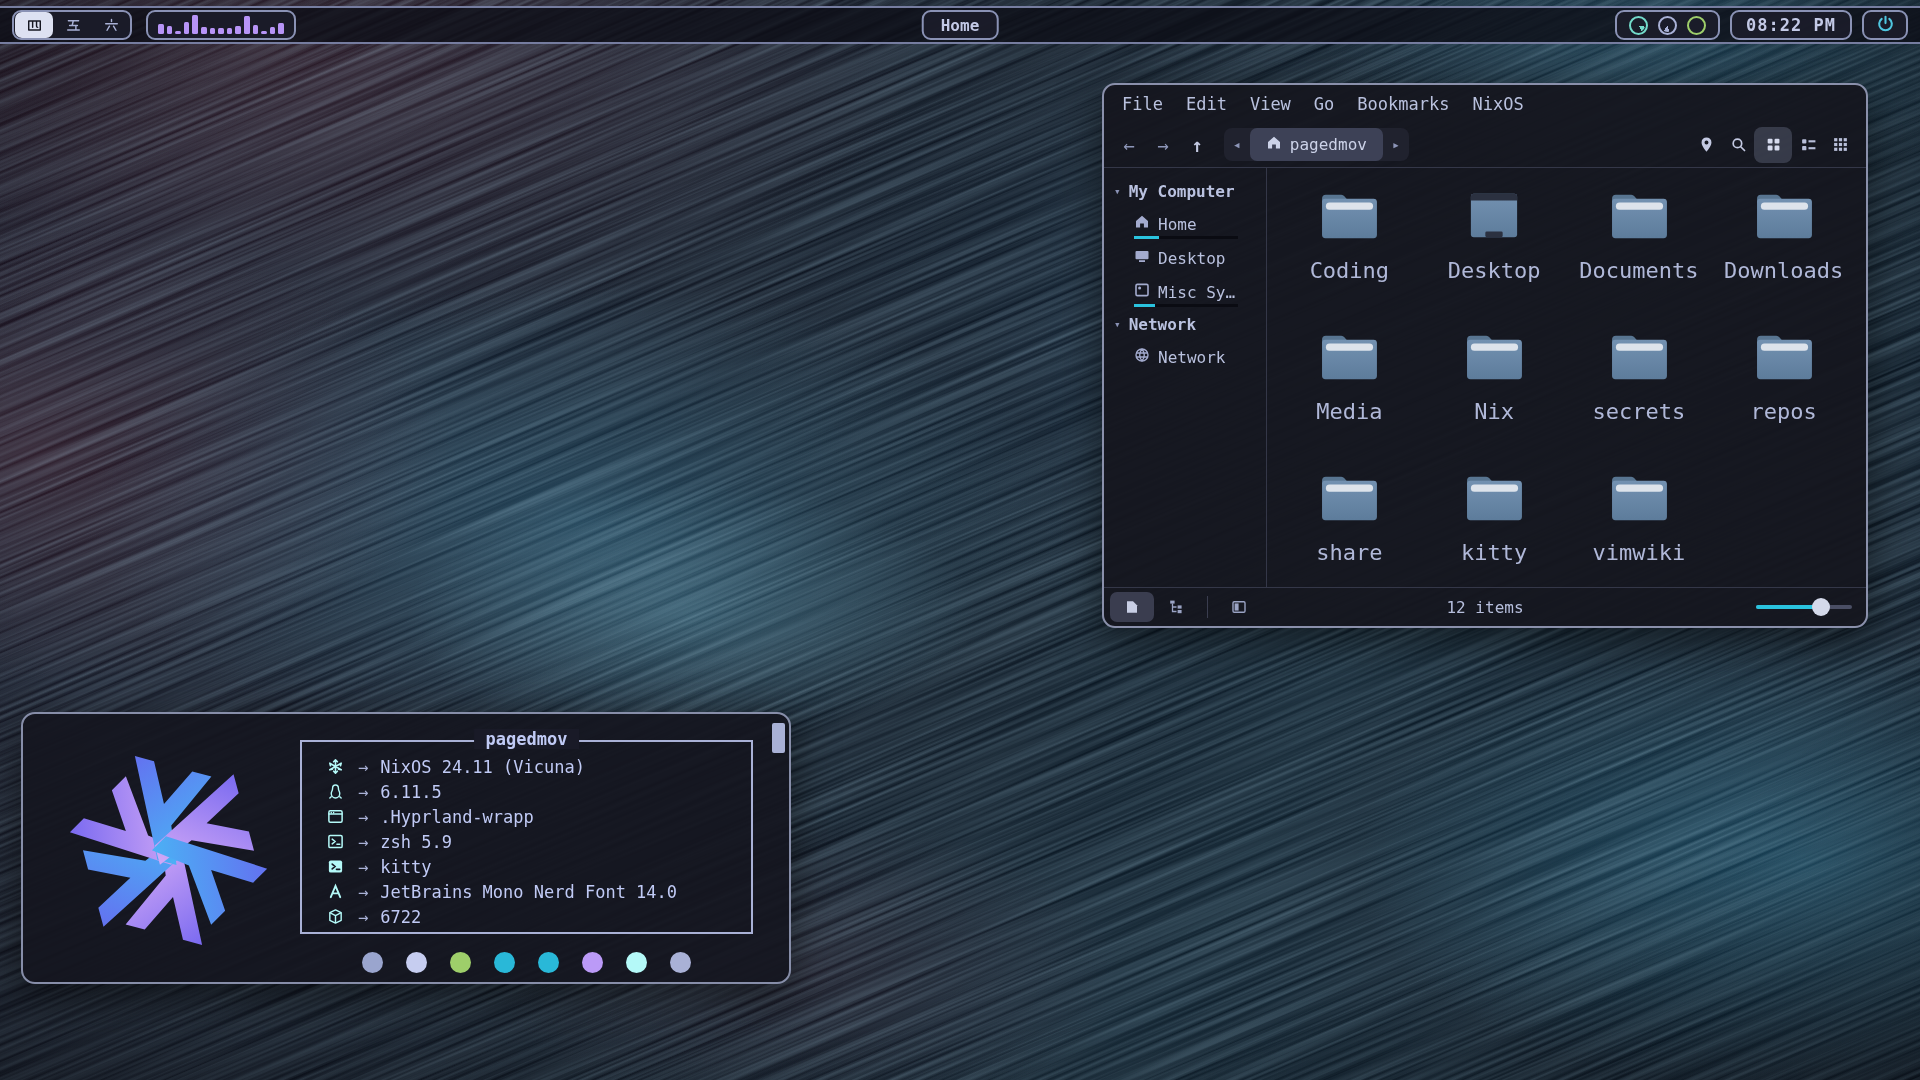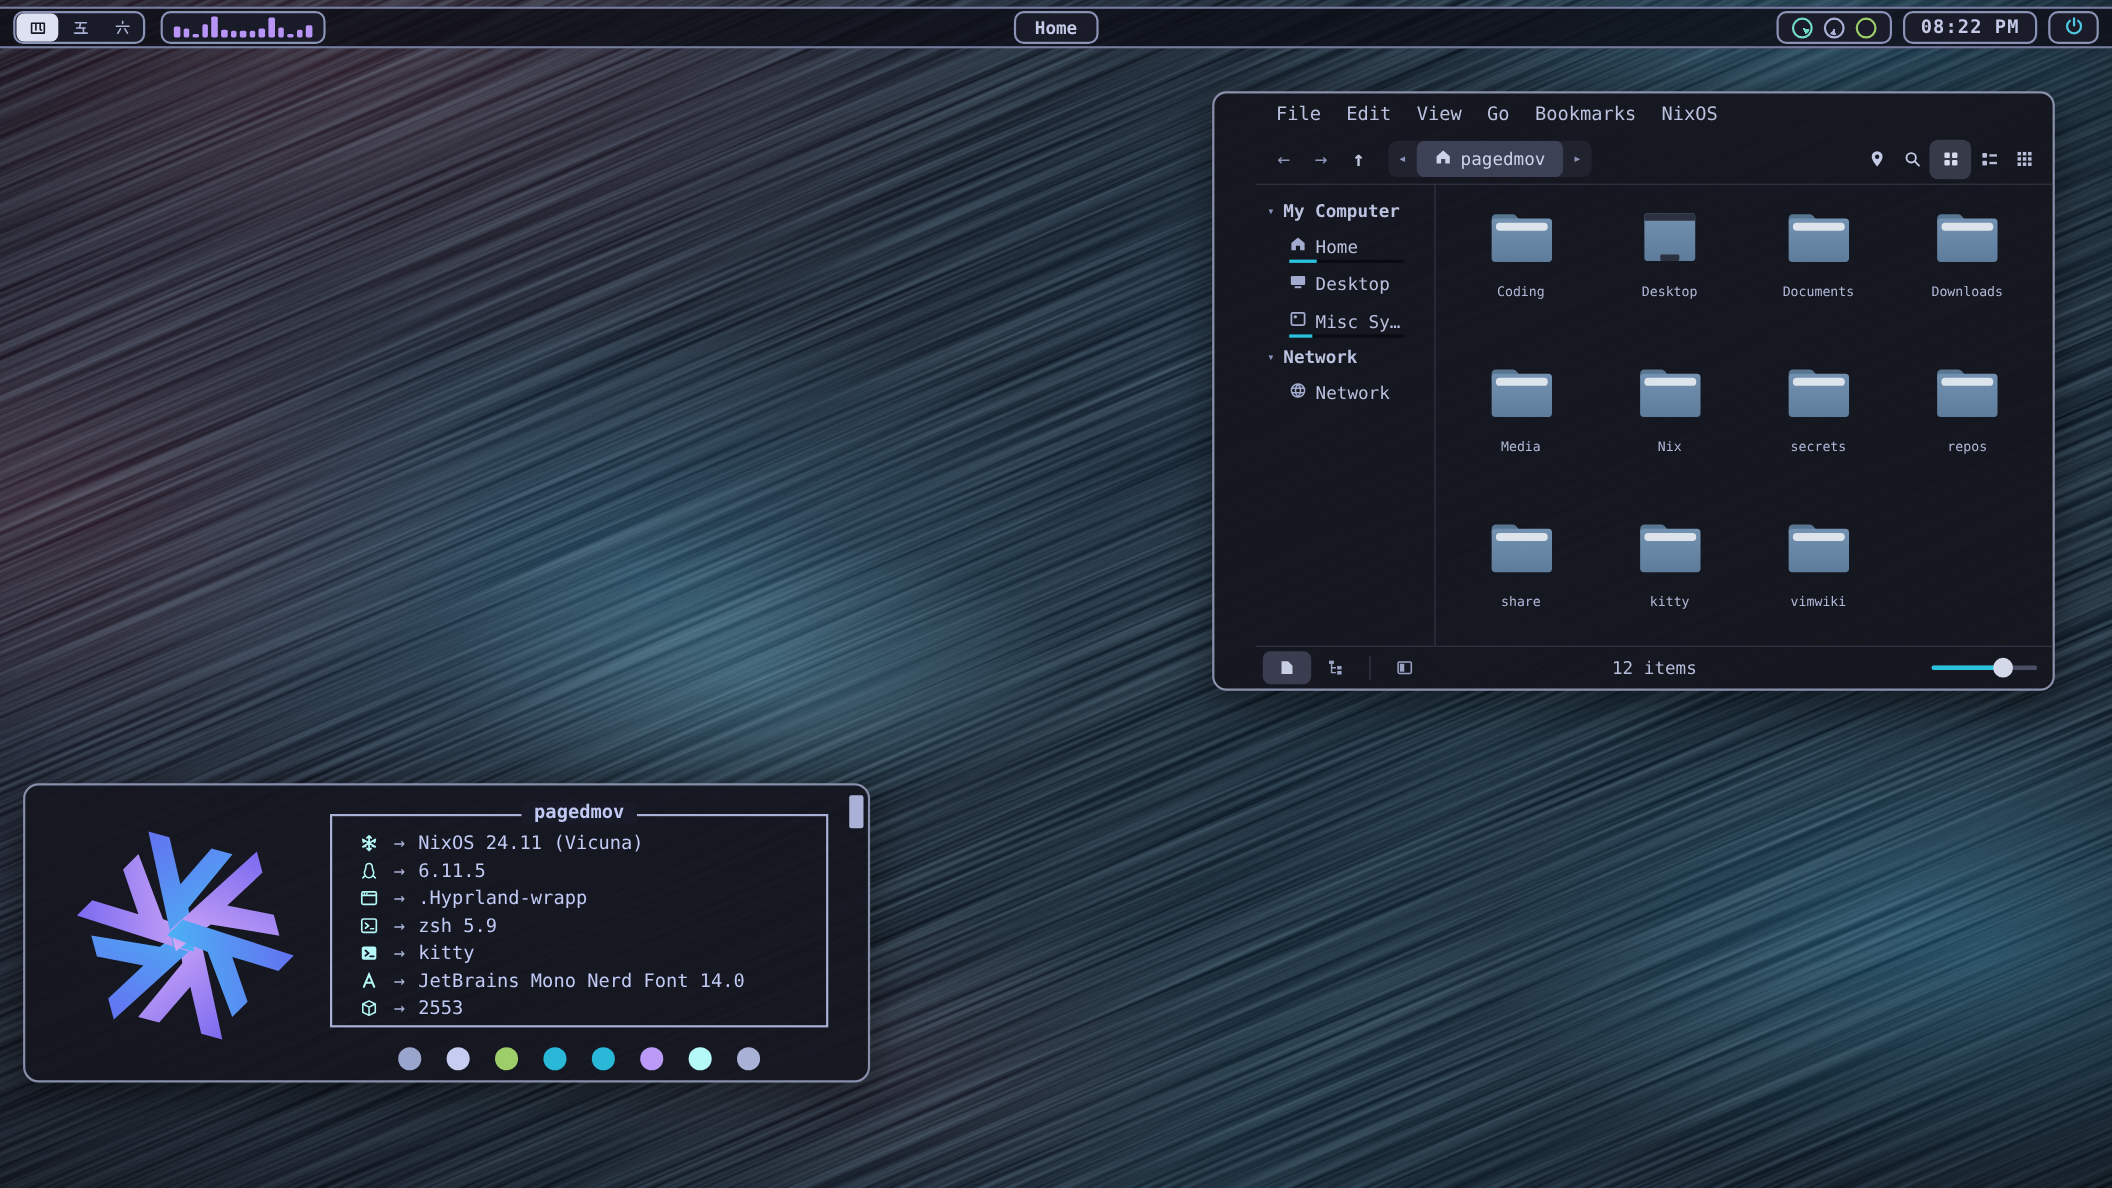--- a/index.html
+++ b/index.html
@@ -36,21 +36,21 @@
   .tb-right{margin-left:auto;display:flex;align-items:center;gap:10px;}
   .gauges{padding:0 12px;gap:10px;}
   .gauge{position:relative;width:19px;height:19px;border-radius:50%;border:2px solid;box-sizing:border-box;}
   .gauge .fill{position:absolute;inset:1px;border-radius:50%;}
   .clockbox{padding:0 14px;color:#c3c9e6;font-weight:bold;font-size:17px;letter-spacing:1px;}
   .powerbox{width:46px;justify-content:center;}
   .powerbox svg{width:19px;height:19px;}
   
   .fm{position:absolute;left:1102px;top:83px;width:766px;height:545px;box-sizing:border-box;
     background:rgba(21,22,31,.95);border:2px solid #8a90ab;border-radius:13px;
-    box-shadow:0 12px 44px rgba(0,0,0,.5);display:flex;flex-direction:column;overflow:hidden;padding-left:38px;}
+    box-shadow:0 12px 44px rgba(0,0,0,.5);display:flex;flex-direction:column;overflow:hidden;}
   .fm-menubar{height:37px;display:flex;align-items:center;gap:23px;padding:0 0 0 18px;
     color:#b9c1de;font-size:17px;flex:0 0 auto;}
   .fm-menubar span{cursor:default;}
   .fm-toolbar{height:45px;display:flex;align-items:center;padding:0 10px 0 8px;flex:0 0 auto;
     border-bottom:1px solid #343748;}
   .navbtn{width:34px;height:32px;display:flex;align-items:center;justify-content:center;
     color:#8d96b8;font-size:19px;border-radius:7px;}
   .navbtn.up{color:#c3c9e2;font-weight:bold;}
   .pathbar{margin-left:10px;height:33px;background:#20222e;border-radius:8px;display:flex;align-items:center;overflow:hidden;}
   .path-chev{padding:0 9px;color:#8d96b8;font-size:13px;}
@@ -65,21 +65,21 @@
   .sb-section{display:flex;align-items:center;gap:8px;padding:6px 6px 6px 10px;color:#bac2e0;font-weight:bold;}
   .sb-section .tri{color:#8a92b5;font-size:11px;font-weight:normal;}
   .sb-item{position:relative;display:flex;align-items:center;gap:8px;padding:7px 4px 7px 30px;color:#b9c1de;}
   .sb-item svg{width:16px;height:16px;color:#a3abce;flex:0 0 auto;}
   .sb-usage{position:absolute;left:30px;bottom:2px;width:104px;height:3px;background:#0a0b12;}
   .sb-usage i{display:block;height:100%;background:#2ac3de;}
   .fm-grid{flex:1;display:grid;grid-template-columns:repeat(4,1fr);grid-auto-rows:141px;
     padding:14px 10px 0 10px;}
   .gcell{display:flex;flex-direction:column;align-items:center;justify-content:flex-start;padding-top:8px;}
   .gcell svg{width:64px;height:52px;}
-  .gcell .glabel{margin-top:12px;color:#b0b8d8;font-size:12px;}
+  .gcell .glabel{margin-top:12px;color:#b0b8d8;font-size:22px;}
   .fm-status{height:38px;flex:0 0 auto;border-top:1px solid #343748;display:flex;align-items:center;padding:0 14px 0 6px;position:relative;}
   .stbtn{width:44px;height:30px;display:flex;align-items:center;justify-content:center;color:#c8cee4;border-radius:7px;}
   .stbtn svg{width:16px;height:16px;}
   .stbtn.active{background:#3a3d4f;}
   .stsep{width:1px;height:22px;background:#3a3d4f;margin:0 9px;}
   .st-items{position:absolute;left:50%;transform:translateX(-50%);color:#b6bedc;font-size:16px;}
   .zoomslider{margin-left:auto;position:relative;width:96px;height:18px;}
   .zoomslider .track{position:absolute;left:0;right:0;top:7px;height:4px;border-radius:2px;background:#4a4e64;}
   .zoomslider .trackfill{position:absolute;left:0;top:7px;height:4px;border-radius:2px;background:#2ac3de;}
   .zoomslider .knob{position:absolute;top:0;width:18px;height:18px;border-radius:50%;background:#d4d9ea;}
@@ -572,21 +572,21 @@
             <span class="fval">JetBrains Mono Nerd Font 14.0</span>
           </div>
           <div class="frow">
             <span class="ficon">
               <svg viewBox="0 0 18 18" fill="none" stroke="currentColor" stroke-width="1.5" stroke-linejoin="round">
                 <path d="M9 2 15 5v8L9 16 3 13V5Z"></path>
                 <path d="M3 5l6 3 6-3M9 8v8"></path>
               </svg>
             </span>
             <span class="farrow">→</span>
-            <span class="fval">2553</span>
+            <span class="fval">6722</span>
           </div>
         </div>
     </div>
     <div class="dots" id="dots">
         <div class="dot" style="background: rgb(154, 165, 206);"></div>
         <div class="dot" style="background: rgb(198, 205, 240);"></div>
         <div class="dot" style="background: rgb(158, 206, 106);"></div>
         <div class="dot" style="background: rgb(41, 184, 216);"></div>
         <div class="dot" style="background: rgb(41, 184, 216);"></div>
         <div class="dot" style="background: rgb(187, 154, 247);"></div>

